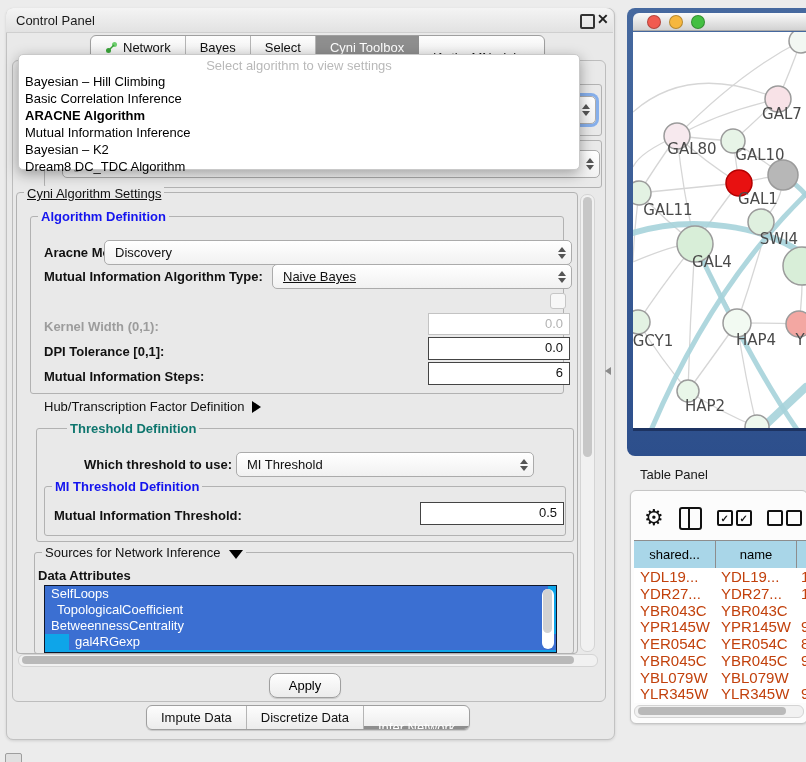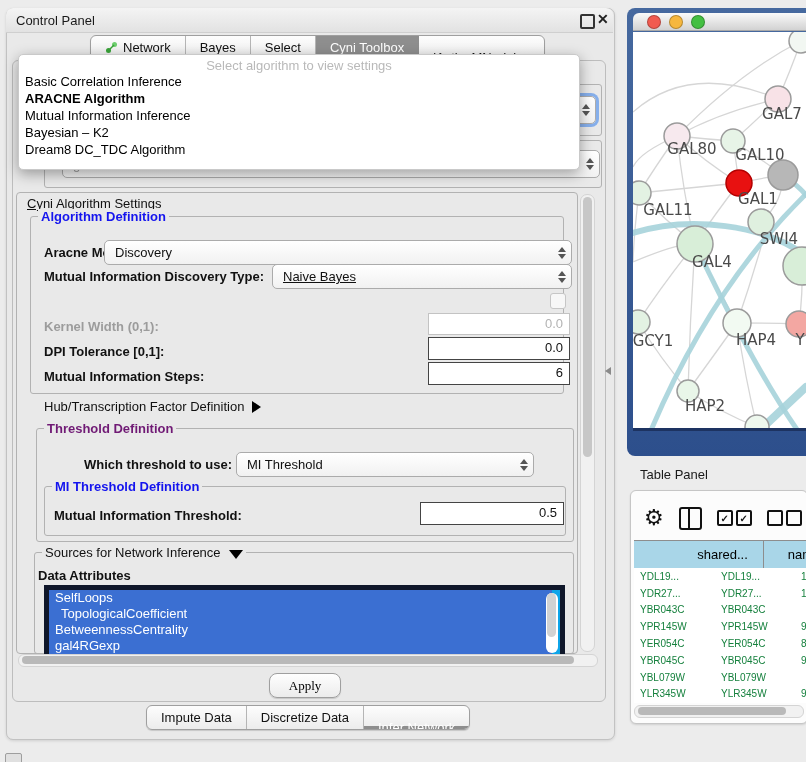--- a/index.html
+++ b/index.html
@@ -35,37 +35,37 @@
   .focusring{box-shadow:0 0 0 3px rgba(100,155,235,.75);}
   
   .popup{left:18px;top:54px;width:560px;height:114px;background:#fff;border:1px solid #c9c9c9;
       border-radius:5px;box-shadow:0 4px 14px rgba(0,0,0,.35);z-index:10;}
   .popup-prompt{text-align:center;color:#b9b9b9;font-size:13px;padding-top:3px;}
   .popup-item{font-size:13px;color:#000;padding:1px 6px;line-height:15px;white-space:nowrap;}
   .popup-item.sel{font-weight:bold;}
   
   .grouptitle{font-size:13px;background:#e9e9e9;padding:0 3px;white-space:nowrap;z-index:2;}
   .blue{color:#1414ee;font-weight:bold;}
-  .green{color:#701a75;font-weight:bold;}
+  .green{color:#0f766e;font-weight:bold;margin-left:23px;}
   .rowlabel{font-size:13px;font-weight:bold;color:#111;white-space:nowrap;}
   .rowlabel.dis{color:#9c9c9c;}
   .field{border:1px solid #9a9a9a;background:#fff;font-size:13px;text-align:right;
       padding:2px 6px 0 6px;color:#111;}
   .field.dis{border-color:#c3c3c3;color:#b3b3b3;}
   .field.strong{border-color:#444;}
   .checkbox{width:14px;height:14px;border:1px solid #c6c6c6;border-radius:3px;background:#f7f7f7;}
-  .list{background:#0ea5e9;border:5px solid #0f172a;overflow:hidden;}
+  .list{background:#0ea5e9;border:1px solid #0f172a;overflow:hidden;}
   .list-item{font-size:13px;color:#fff;padding:0 6px;line-height:16px;white-space:nowrap;}
   .vscroll{background:#f1f1f1;border:1px solid #d4d4d4;border-radius:7px;}
   .vthumb{position:absolute;left:2px;width:9px;background:#c7c7c7;border-radius:5px;}
   .hscroll{background:#f1f1f1;border:1px solid #d4d4d4;border-radius:6px;}
   .hthumb{position:absolute;top:1px;height:8px;background:#b9b9b9;border-radius:4px;}
   .apply{left:269px;top:673px;width:70px;height:23px;border:1px solid #9f9f9f;border-radius:8px;
       background:linear-gradient(#fefefe,#ececec);font-size:13px;display:flex;align-items:center;
-      justify-content:center;box-shadow:0 1px 1px rgba(0,0,0,.15);font-family:Liberation Serif, serif;}
+      justify-content:center;box-shadow:0 1px 1px rgba(0,0,0,.15);}
   .disclosure{width:0;height:0;border-top:6px solid transparent;border-bottom:6px solid transparent;border-left:9px solid #000;display:inline-block;margin-left:8px;transform:translateY(2px);}
   .disclosure-down{width:0;height:0;border-left:7px solid transparent;border-right:7px solid transparent;border-top:9px solid #000;display:inline-block;margin-left:8px;transform:translateY(2px);}
   .splitter-arrow{width:0;height:0;border-top:4px solid transparent;border-bottom:4px solid transparent;border-right:6px solid #8a8a8a;}
   
   .netwin{left:627px;top:8px;width:179px;height:448px;background:linear-gradient(#46699f,#2d4f8c);
       border-radius:8px 0 0 8px;}
   .net-titlebar{left:633px;top:13px;width:173px;height:18px;background:linear-gradient(#fafafa,#d2d2d2);
       border-radius:6px 0 0 0;border-bottom:1px solid #a9a9a9;display:flex;align-items:center;gap:8px;padding-left:14px;box-sizing:border-box;}
   .light{width:12px;height:12px;border-radius:50%;}
   .net-canvas{left:633px;top:32px;width:173px;height:396px;background:#fff;overflow:hidden;}
@@ -79,21 +79,21 @@
   .split-icon{width:19px;height:19px;border:2.5px solid #111;border-radius:3px;position:relative;}
   .split-icon:before{content:"";position:absolute;left:7px;top:0;width:2.5px;height:100%;background:#111;}
   .cb{width:12px;height:12px;border:2px solid #111;border-radius:2px;font-size:10px;font-weight:bold;
       display:flex;align-items:center;justify-content:center;color:#111;}
   .pair{display:flex;gap:3px;}
   .thead{left:634px;top:540px;width:172px;height:27px;display:flex;border-top:1px solid #8d8d8d;border-bottom:1px solid #8d8d8d;}
   .th{background:#a9d6e8;border-right:1px solid #8d8d8d;font-size:13px;color:#000;display:flex;
       align-items:center;justify-content:center;overflow:hidden;white-space:nowrap;}
   .trows{left:634px;top:568px;width:172px;height:135px;overflow:hidden;background:#fff;}
   .tr{display:flex;height:16.8px;align-items:center;}
-  .td{font-size:10px;color:#15803d;overflow:hidden;white-space:nowrap;padding-left:6px;box-sizing:border-box;}
+  .td{font-size:15px;color:#c2410c;overflow:hidden;white-space:nowrap;padding-left:6px;box-sizing:border-box;}
   
   .mini-icon{left:5px;top:753px;width:15px;height:14px;border:1px solid #9e9e9e;background:#e0e0e0;border-radius:2px;}
   svg text{font-family:"DejaVu Sans",sans-serif;}
 </style>
 </head>
 <body>
 
 <div id="root">
 
   <div class="abs cp"></div>
@@ -140,47 +140,48 @@
     <span class="val" style="color:#9b9b9b;">galFiltered.sif default node</span>
     <span class="arrows">
         <span class="tri-up"></span>
         <span class="tri-dn"></span>
       </span>
   </div>
 
   <div class="abs popup">
     <div class="popup-prompt">Select algorithm to view settings</div>
     <div id="popup-items">
+        <div class="popup-item">Bayesian – Hill Climbing</div>
         <div class="popup-item">Basic Correlation Inference</div>
         <div class="popup-item sel">ARACNE Algorithm</div>
         <div class="popup-item">Mutual Information Inference</div>
         <div class="popup-item">Bayesian – K2</div>
         <div class="popup-item">Dream8 DC_TDC Algorithm</div>
       </div>
   </div>
 
   <div class="abs groupbox" style="left:16px;top:192px;width:560px;height:460px;border-radius:4px;"></div>
-  <div class="abs grouptitle" style="left:24px;top:196px;color:#111;text-decoration:underline;">Cyni Algorithm Settings</div>
+  <div class="abs grouptitle" style="left:24px;top:186px;color:#111;text-decoration:underline;">Cyni Algorithm Settings</div>
   <div class="abs vscroll" style="left:580px;top:194px;width:13px;height:456px;">
     <div class="vthumb" style="top:2px;height:260px;"></div>
   </div>
 
   <div class="abs groupbox" style="left:30px;top:216px;width:532px;height:176px;"></div>
   <div class="abs grouptitle blue" style="left:38px;top:209px;">Algorithm Definition</div>
 
   <div class="abs rowlabel" style="left:44px;top:245px;">Aracne Mode:</div>
   <div class="abs combo" style="left:104px;top:240px;width:466px;height:23px;justify-content:flex-end;">
     <span class="val">Discovery</span>
     <span class="arrows">
         <span class="tri-up"></span>
         <span class="tri-dn"></span>
       </span>
   </div>
 
-  <div class="abs rowlabel" style="left:44px;top:269px;">Mutual Information Discovery Type:</div>
+  <div class="abs rowlabel" style="left:44px;top:269px;">Mutual Information Algorithm Type:</div>
   <div class="abs combo" style="left:272px;top:264px;width:298px;height:23px;text-decoration:underline;">
     <span class="val">Naive Bayes</span>
     <span class="arrows">
         <span class="tri-up"></span>
         <span class="tri-dn"></span>
       </span>
   </div>
 
   <div class="abs checkbox" style="left:550px;top:293px;"></div>
 
@@ -217,21 +218,21 @@
   <div class="abs groupbox" style="left:34px;top:552px;width:538px;height:100px;"></div>
   <div class="abs grouptitle" style="left:42px;top:545px;color:#111;">
     <span>Sources for Network Inference</span><span class="disclosure-down"></span>
   </div>
   <div class="abs rowlabel" style="left:38px;top:568px;">Data Attributes</div>
   <div class="abs list" style="left:44px;top:585px;width:511px;height:66px;">
     <div id="attr-list">
         <div class="list-item" style="background: rgb(59, 111, 210); width: 491px;">SelfLoops</div>
         <div class="list-item" style="background: rgb(59, 111, 210); width: 491px; padding-left: 12px;">TopologicalCoefficient</div>
         <div class="list-item" style="background: rgb(59, 111, 210); width: 491px;">BetweennessCentrality</div>
-        <div class="list-item" style="background: rgb(59, 111, 210); width: 491px;">gal4RGexp</div>
+        <div class="list-item" style="background: rgb(59, 111, 210); width: 491px; margin-left: 24px;">gal4RGexp</div>
       </div>
     <div class="vscroll" style="position:absolute;right:2px;top:3px;width:12px;height:60px;border:none;background:#fff;">
       <div class="vthumb" style="top:0;height:44px;left:1px;background:#d2d2d2;"></div>
     </div>
   </div>
   <div class="abs hscroll" style="left:18px;top:654px;width:578px;height:11px;">
     <div class="hthumb" style="left:3px;width:552px;"></div>
   </div>
 
   <div class="abs apply">Apply</div>
@@ -331,21 +332,21 @@
         <span class="cb">✓</span>
         <span class="cb">✓</span>
       </span>
     <span class="pair">
         <span class="cb"></span>
         <span class="cb"></span>
       </span>
 
   </div>
   <div class="abs thead" id="table-header">
-      <div class="th" style="width: 81px; flex: 0 0 auto; background: rgb(169, 214, 232); padding-left: 48px;">shared...</div>
+      <div class="th" style="width: 81px; flex: 0 0 auto; background: rgb(169, 214, 232);">shared...</div>
       <div class="th" style="width: 80px; flex: 0 0 auto; background: rgb(169, 214, 232);">name</div>
       <div class="th" style="width: 60px; flex: 0 0 auto; background: rgb(169, 214, 232);">A</div>
     </div>
   <div class="abs trows" id="table-rows">
       <div class="tr">
         <div class="td" style="width: 81px; flex: 0 0 auto;">YDL19...</div>
         <div class="td" style="width: 80px; flex: 0 0 auto;">YDL19...</div>
         <div class="td" style="width: 60px; flex: 0 0 auto;">13</div>
       </div>
       <div class="tr">

